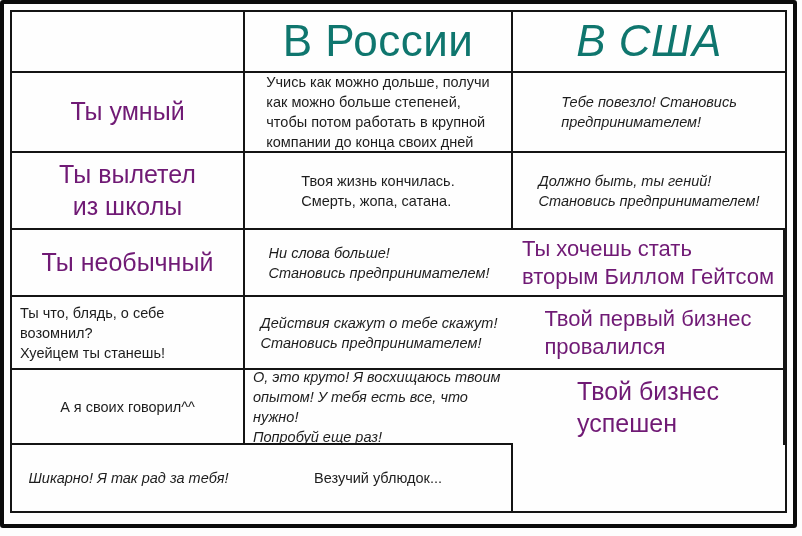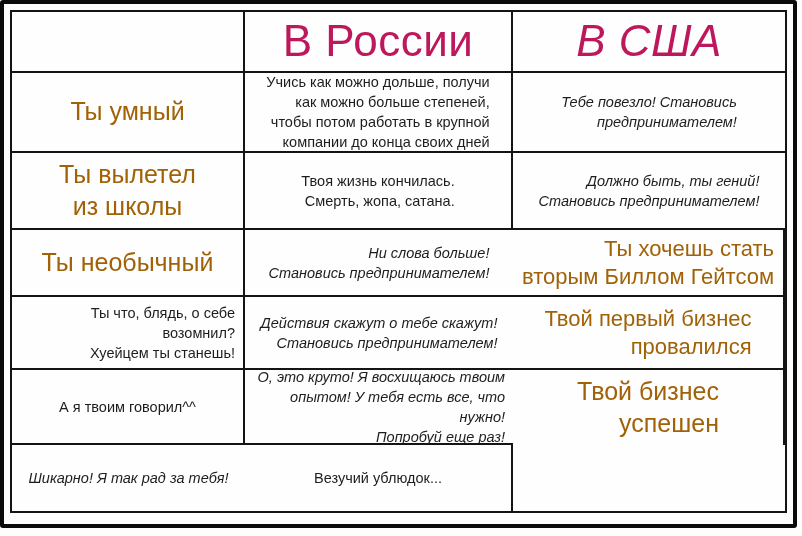--- a/index.html
+++ b/index.html
@@ -49,36 +49,36 @@
     align-items: center;
     justify-content: center;
     padding: 2px 8px;
     overflow: hidden;
   }
   .cell.c3 { border-right: none; font-style: italic; }
   .cell.rlast { border-bottom: none; }
 
   .cell .txt {
     white-space: pre-line;
-    text-align: right;
+    text-align: left;
     line-height: 1.4;
   }
 
   
   .head .txt {
     font-size: 44px;
     line-height: 1.05;
     text-align: center;
     letter-spacing: 0.5px;
-    color: #be185d;
+    color: #0f766e;
   }
 
   
   .lbl .txt {
-    color: #a16207;
+    color: #701a75;
     line-height: 1.25;
   }
   .lbl-lg .txt { font-size: 25px; }
   .lbl-sm .txt { font-size: 22px; }
   .lbl-center .txt { text-align: center; }
 
   
   .body .txt {
     font-size: 14.5px;
     line-height: 1.38;
@@ -148,21 +148,21 @@
     <div class="cell body c3">
         <span class="txt">Действия скажут о тебе скажут!
 Становись предпринимателем!</span>
       </div>
 
     <div class="cell lbl lbl-sm">
         <span class="txt">Твой первый бизнес
 провалился</span>
       </div>
     <div class="cell body">
-        <span class="txt">А я твоим говорил^^</span>
+        <span class="txt">А я своих говорил^^</span>
       </div>
     <div class="cell body c3">
         <span class="txt">О, это круто! Я восхищаюсь твоим
 опытом! У тебя есть все, что нужно!
 Попробуй еще раз!</span>
       </div>
 
     <div class="cell lbl lbl-lg rlast">
         <span class="txt">Твой бизнес
 успешен</span>

